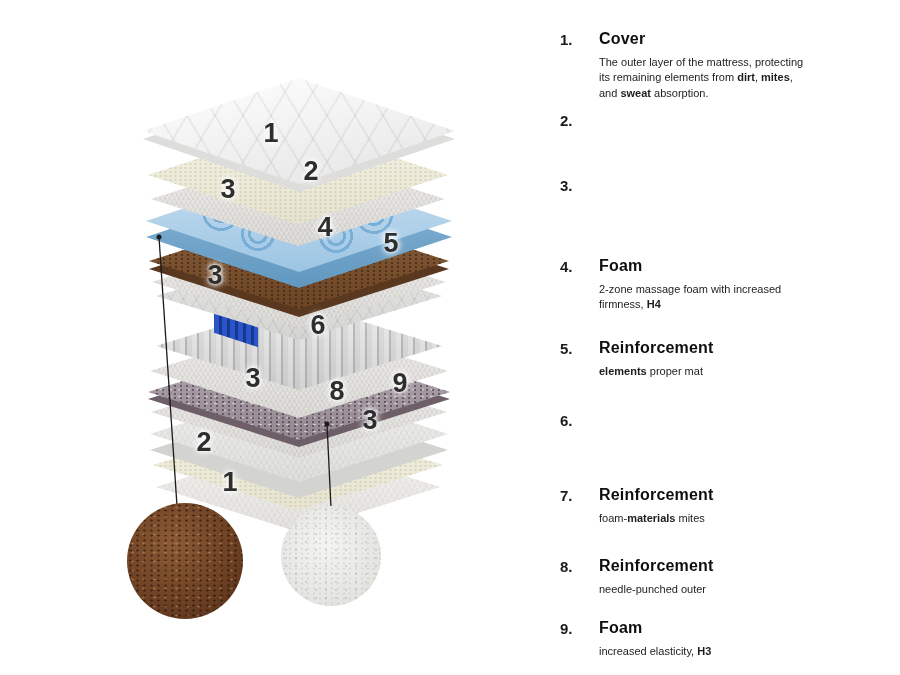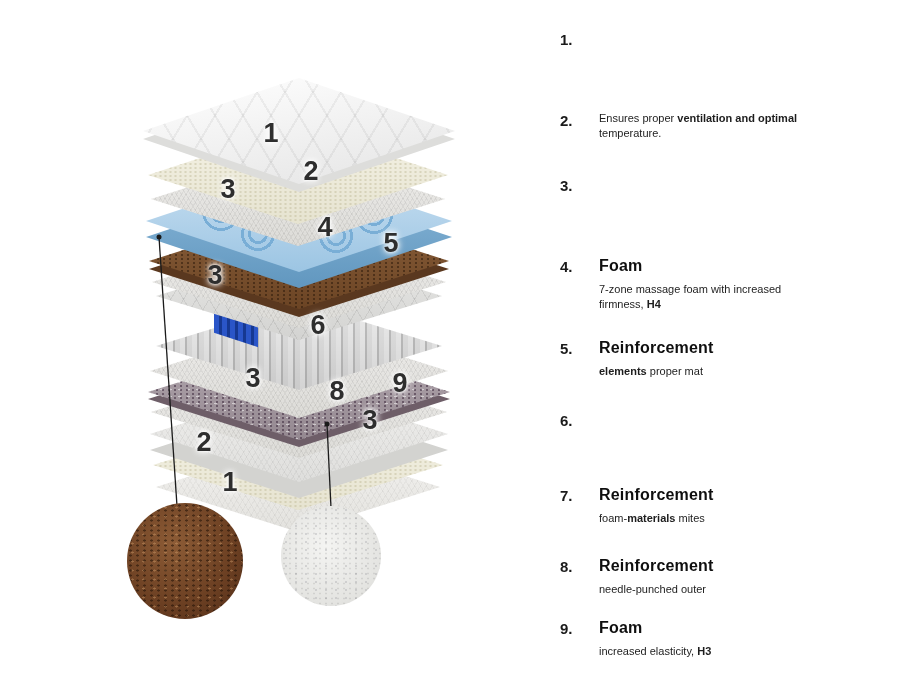--- a/index.html
+++ b/index.html
@@ -170,38 +170,41 @@
         <div class="callout" style="left: 370px; top: 420px;">3</div>
         <div class="callout" style="left: 204px; top: 442px;">2</div>
         <div class="callout" style="left: 230px; top: 482px;">1</div>
       </div>
   </div>
 
   <div id="legend">
 
     <div class="legend-item" style="top:30px">
       <div class="legend-num">1.</div>
+      <div>
+        <div class="legend-title">Cover</div>
+        <div class="legend-desc"><span>The outer layer of the mattress, protecting its remaining elements from </span><span class="b">dirt</span><span>, </span><span class="b">mites</span><span>, and </span><span class="b">sweat</span><span> absorption.</span></div>
+      </div>
     </div>
 
     <div class="legend-item" style="top:111px">
       <div class="legend-num">2.</div>
       <div>
-        <div class="legend-desc"><span>Ensures proper </span><span class="b">ventilation and optimal</span><span> temperature.</span></div>
       </div>
     </div>
 
     <div class="legend-item" style="top:176px">
       <div class="legend-num">3.</div>
     </div>
 
     <div class="legend-item" style="top:257px">
       <div class="legend-num">4.</div>
       <div>
         <div class="legend-title">Foam</div>
-        <div class="legend-desc"><span>7-zone massage foam with increased firmness, </span><span class="b">H4</span></div>
+        <div class="legend-desc"><span>2-zone massage foam with increased firmness, </span><span class="b">H4</span></div>
       </div>
     </div>
 
     <div class="legend-item" style="top:339px">
       <div class="legend-num">5.</div>
       <div>
         <div class="legend-title">Reinforcement</div>
         <div class="legend-desc"><span class="b">elements</span><span> proper mat</span></div>
       </div>
     </div>

